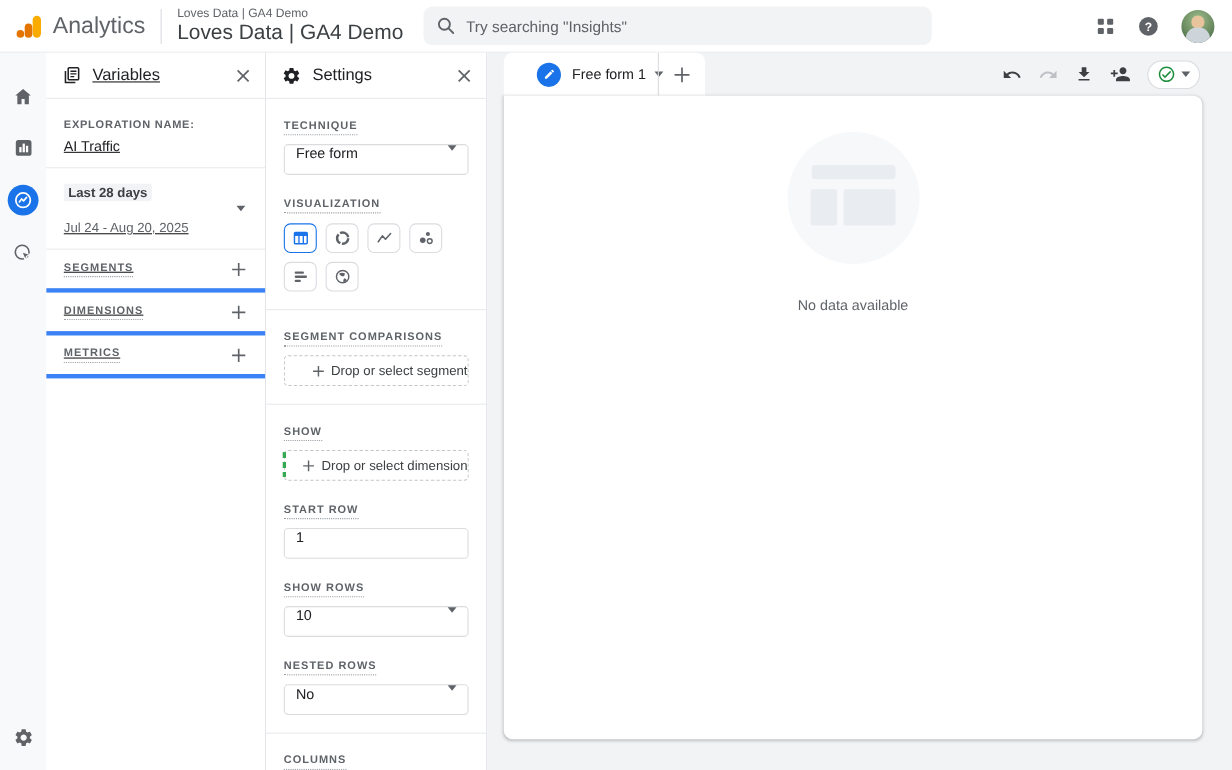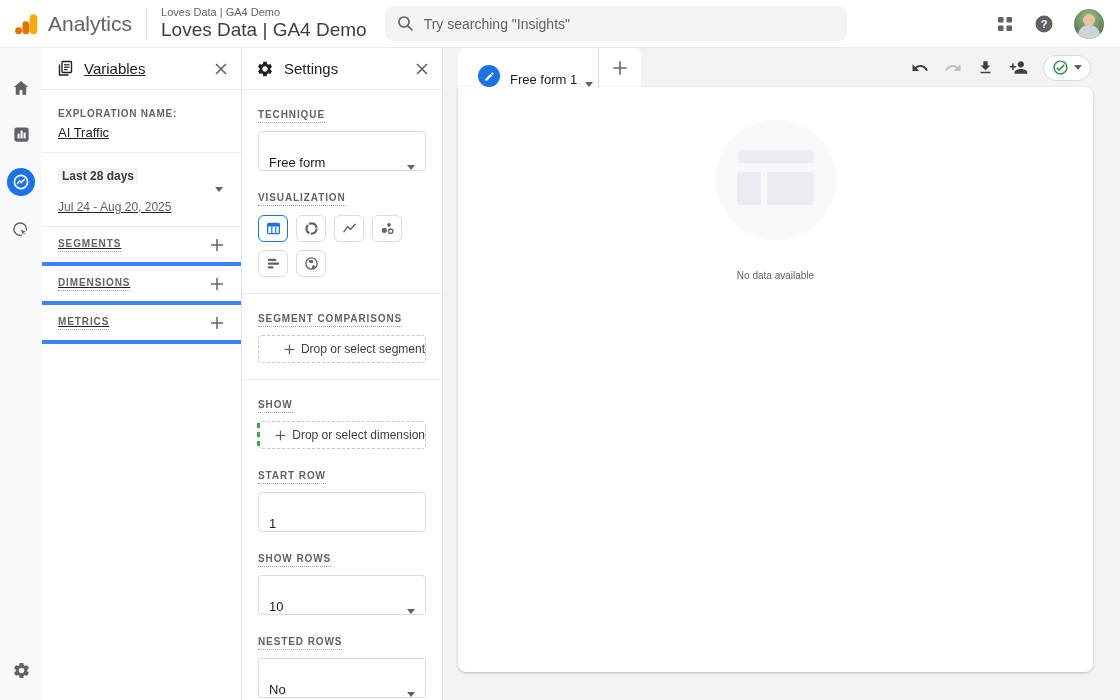--- a/index.html
+++ b/index.html
@@ -61,22 +61,22 @@
   .date-caret { position:absolute; right:18px; top:50%; margin-top:-3px; }
 
   .var-row { height:39px; display:flex; align-items:center; justify-content:space-between;
     padding:0 16px; border-bottom:4px solid #3b82f6; }
   .plus-btn { color:#5f6368; cursor:pointer; display:flex; }
 
   
   .sgroup { padding:14px 16px 16px; border-bottom:1px solid #e8eaed; }
   .sgroup:last-child { border-bottom:none; }
   .field-gap { margin-top:16px; }
-  .select-box, .input-box { margin-top:8px; height:40px; border:1px solid #dadce0;
-    border-radius:4px; display:flex; align-items:flex-end; padding:0 10px; background:#fff;
+  .select-box, .input-box { margin-top:8px; height:28px; border:1px solid #dadce0;
+    border-radius:4px; display:flex; align-items:flex-start; padding:0 10px; background:#fff;
     font-size:13px; color:#202124; position:relative; cursor:pointer; }
   .select-box .caret { margin-left:auto; }
   .input-box input { border:none; outline:none; width:100%; font-size:13px; color:#202124;
     font-family:inherit; background:transparent; }
 
   .viz-grid { display:flex; flex-wrap:wrap; gap:8px; margin-top:9px; width:160px; }
   .viz-btn { width:30px; height:27px; border:1px solid #dadce0; border-radius:6px;
     display:flex; align-items:center; justify-content:center; color:#5f6368; cursor:pointer;
     background:#fff; }
   .viz-btn.selected { border:1.5px solid #1a73e8; color:#1a73e8; }
@@ -85,21 +85,21 @@
     display:flex; align-items:center; justify-content:flex-end; gap:5px; font-size:12px;
     color:#3c4043; position:relative; cursor:pointer; background:#fff; }
   .drop-zone.green-edge::before { content:""; position:absolute; left:-2px; top:1px;
     bottom:1px; width:3px;
     background:repeating-linear-gradient(to bottom, #34a853 0 5px, transparent 5px 9px); }
 
   
   .main { flex:1; background:#f1f3f4; display:flex; flex-direction:column; min-width:0; }
   .tabstrip { height:39px; display:flex; align-items:stretch; padding-left:15px; }
   .tab-card { display:flex; background:#fff; border-radius:8px 8px 0 0; overflow:hidden; }
-  .tab-active { display:flex; align-items:flex-end; padding:0 20px; width:140px; cursor:pointer; }
+  .tab-active { display:flex; align-items:center; padding:0 30px; width:140px; cursor:pointer; }
   .tab-pencil { width:22px; height:22px; border-radius:50%; background:#1a73e8; flex:none;
     display:flex; align-items:center; justify-content:center; }
   .tab-label { font-size:13px; font-weight:500; color:#202124; margin:0 8px 0 10px;
     white-space:nowrap; flex:1; }
   .tab-divider { width:1px; background:#dadce0; }
   .tab-add { width:42px; display:flex; align-items:center; justify-content:center;
     color:#5f6368; cursor:pointer; }
   .toolbar { margin-left:auto; display:flex; align-items:center; gap:15px; padding-right:29px; }
   .tool { color:#3c4043; cursor:pointer; display:flex; }
   .tool.disabled { color:#bdc1c6; }
@@ -110,21 +110,21 @@
   .canvas { width:100%; height:100%; background:#fff; border-radius:0 8px 8px 8px;
     box-shadow:0 1px 2px rgba(60,64,67,.18), 0 1px 3px 1px rgba(60,64,67,.08);
     display:flex; flex-direction:column; align-items:center; }
   .empty { display:flex; flex-direction:column; align-items:center; padding-top:33px; }
   .empty-circle { width:120px; height:120px; border-radius:50%; background:#f6f8fa;
     display:flex; flex-direction:column; align-items:center; padding-top:30px; }
   .ph-bar { width:76px; height:13px; background:#e9ecf0; border-radius:3px; }
   .ph-row { display:flex; gap:6px; margin-top:9px; }
   .ph-cell-sm { width:24px; height:33px; background:#e9ecf0; border-radius:2px; }
   .ph-cell-lg { width:47px; height:33px; background:#e9ecf0; border-radius:2px; }
-  .empty-text { margin-top:30px; font-size:10px; color:#5f6368; }
+  .empty-text { margin-top:30px; font-size:13px; color:#5f6368; }
 
   .caret { width:0; height:0; border-left:4px solid transparent;
     border-right:4px solid transparent; border-top:5px solid #5f6368; display:inline-block; }
   svg { display:block; }
 </style>
 </head>
 <body>
 
 <div class="header">
   <span>

